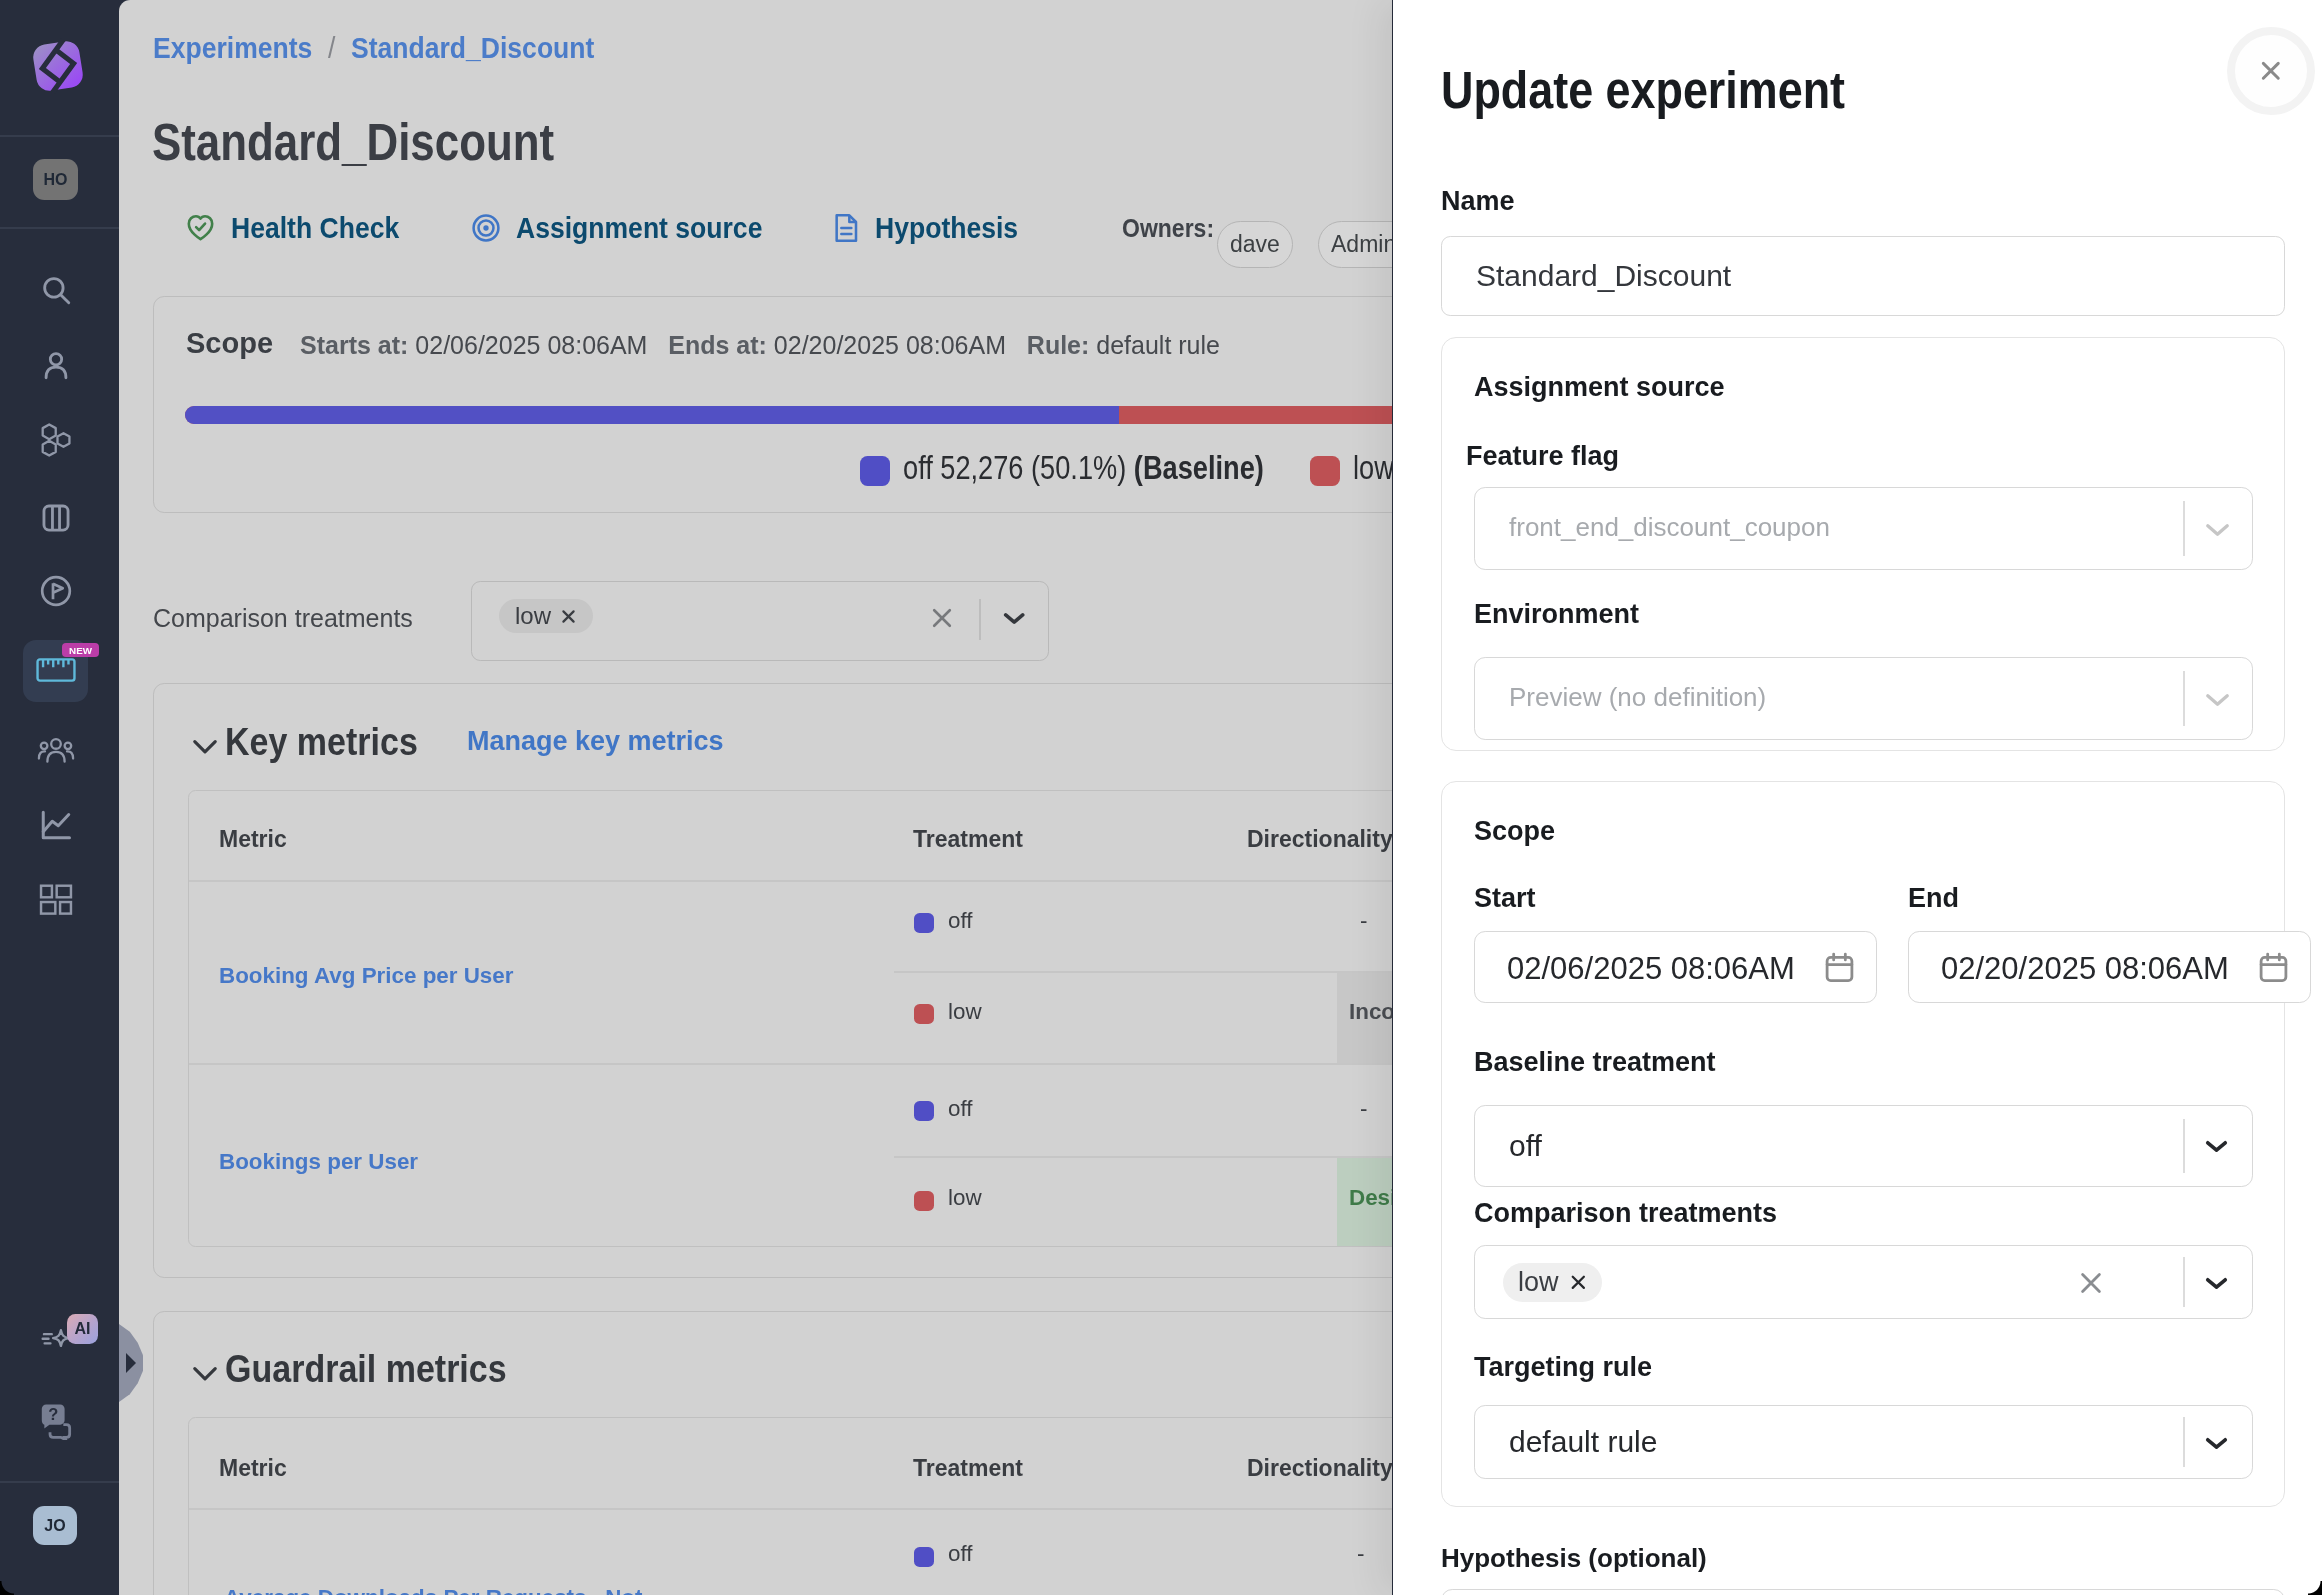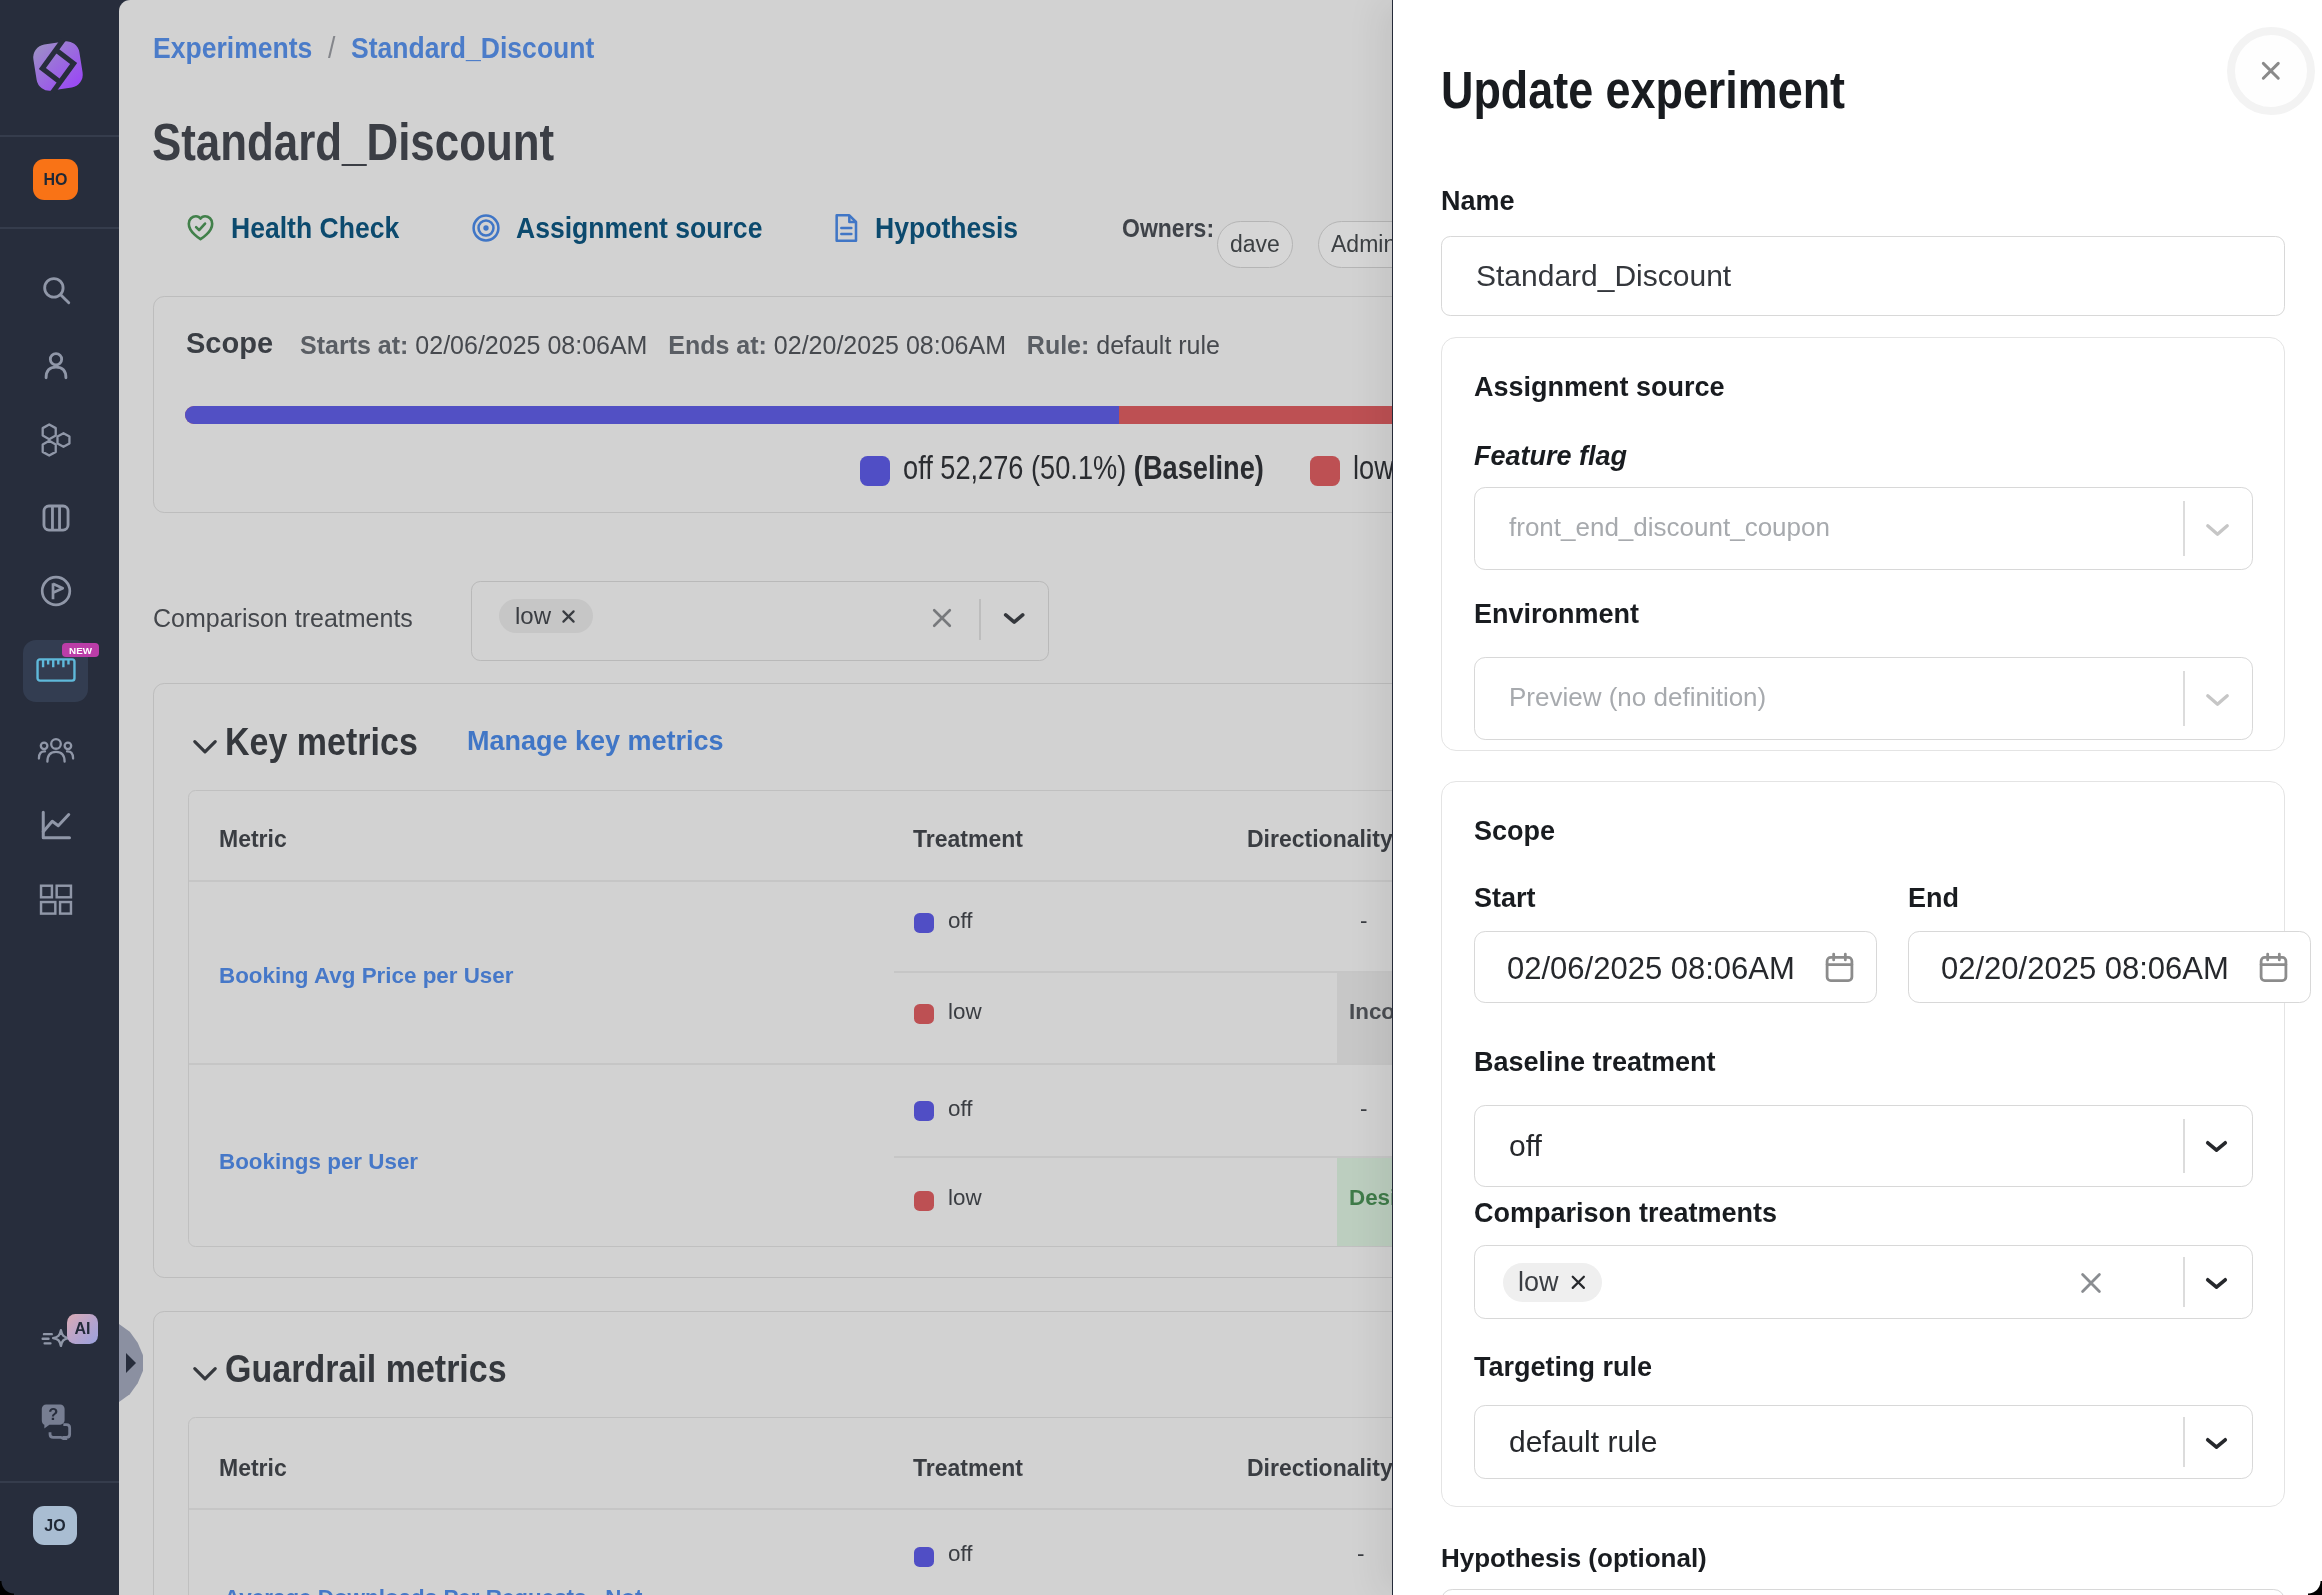--- a/index.html
+++ b/index.html
@@ -3,21 +3,21 @@
 <meta charset="utf-8">
 <style>
   * { margin:0; padding:0; box-sizing:border-box; }
   html,body { width:2322px; height:1595px; overflow:hidden; }
   body { background:#272d3c; font-family:"Liberation Sans", sans-serif; position:relative; }
   .abs { position:absolute; }
 
   
   #sidebar { position:absolute; left:0; top:0; width:119px; height:1595px; background:#272d3c; z-index:5; }
   .sdiv { position:absolute; left:0; width:119px; height:1.9px; background:#353c4c; }
-  .badge-sq { position:absolute; background:#f97316; color:#1f2836; font-weight:700; border-radius:11.2px;
+  .badge-sq { position:absolute; background:#737373; color:#1f2836; font-weight:700; border-radius:11.2px;
     display:flex; align-items:center; justify-content:center; }
   .selbox { position:absolute; left:23px; top:640px; width:65px; height:62px; background:#333d51; border-radius:13px; }
   .newbadge { position:absolute; left:62px; top:643px; width:37px; height:14px; background:#bb3da8; border-radius:4px;
     color:#fff; font-size:9.8px; font-weight:700; display:flex; align-items:center; justify-content:center; z-index:2;}
   #collapsetab { position:absolute; left:119px; top:1324px; width:24px; height:78px; background:#8b90a1; z-index:9;
     clip-path:polygon(0 0, 45% 10%, 78% 24%, 100% 40%, 100% 60%, 78% 76%, 45% 90%, 0 100%); }
   #collapsetab:after { content:""; position:absolute; left:6.5px; top:29px; border-left:10.3px solid #272d3c;
     border-top:10.3px solid transparent; border-bottom:10.3px solid transparent; }
 
   
@@ -287,21 +287,21 @@
 
 <div id="panel">
   <h2>Update experiment</h2>
   <div class="plabel" style="left:48px; top:186px;">Name</div>
   <div class="pinput" style="left:48px; top:236px; width:844px; height:80px;">
     <div class="ptext" style="position:absolute; left:34px; top:22.4px;">Standard_Discount</div>
   </div>
 
   <div class="pcard" style="top:337px; height:414px;">
     <div class="plabel" style="left:32px; top:34px;">Assignment source</div>
-    <div class="plabel" style="left:32px; top:103px;font-style:italic;">Feature flag</div>
+    <div class="plabel" style="left:24px; top:103px;">Feature flag</div>
     <div class="pselect" style="left:32px; top:149px; width:779px; height:83px;">
       <div class="pmuted" style="position:absolute; left:34px; top:24px;">front_end_discount_coupon</div>
       <div class="vdiv"></div>
       <svg style="position:absolute; right:22.4px; top:35px;" width="25" height="14" viewBox="0 0 27 15" fill="none" stroke="#c6c6c6" stroke-width="3.6" stroke-linecap="round" stroke-linejoin="round">
           <path d="M3 3 L13.5 12 L24 3"></path>
         </svg>
     </div>
     <div class="plabel" style="left:32px; top:261px;">Environment</div>
     <div class="pselect" style="left:32px; top:319px; width:779px; height:83px;">
       <div class="pmuted" style="position:absolute; left:34px; top:24px;">Preview (no definition)</div>

